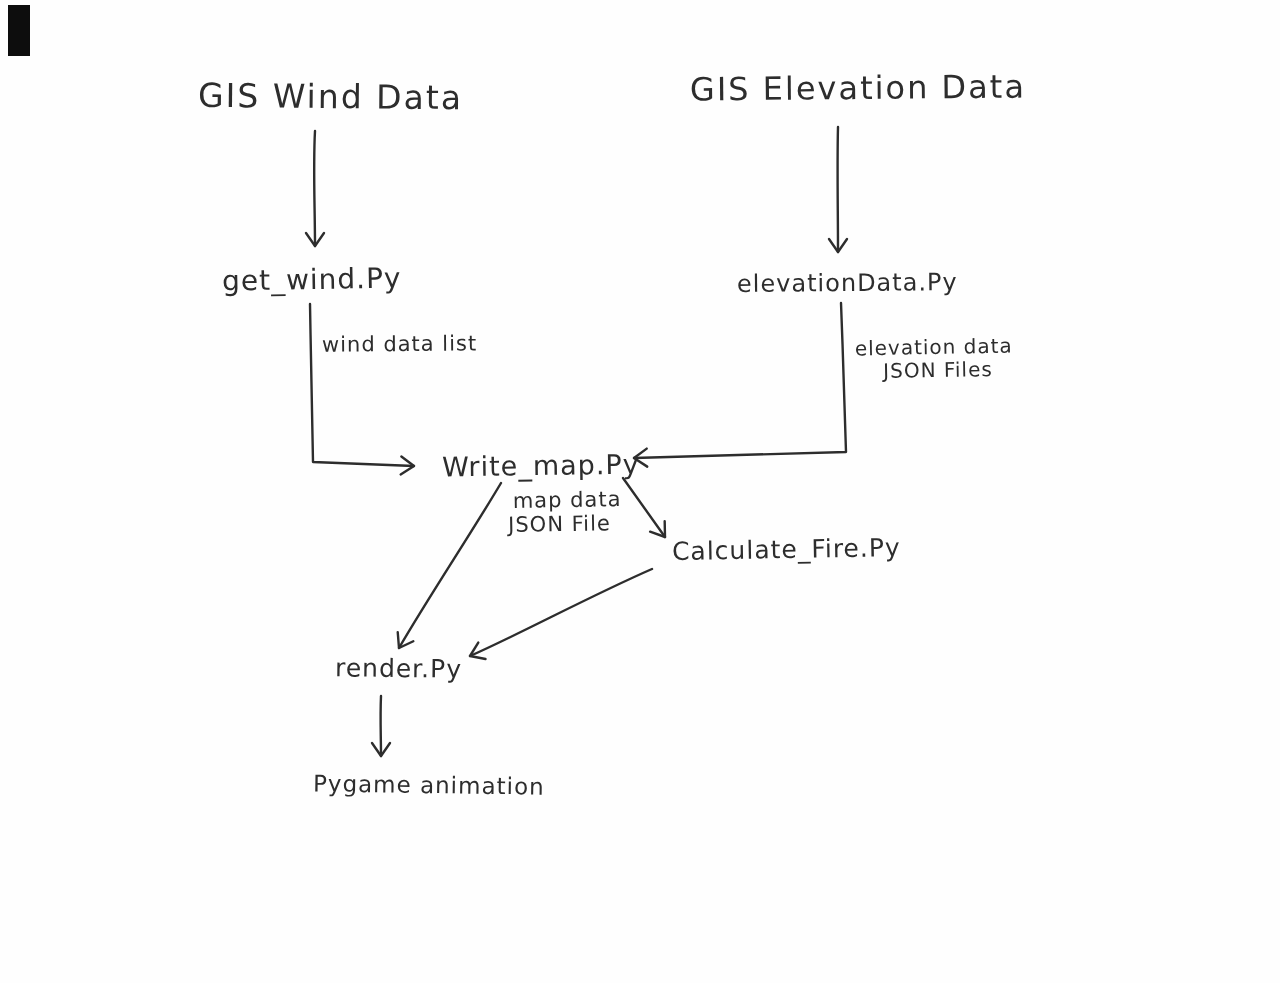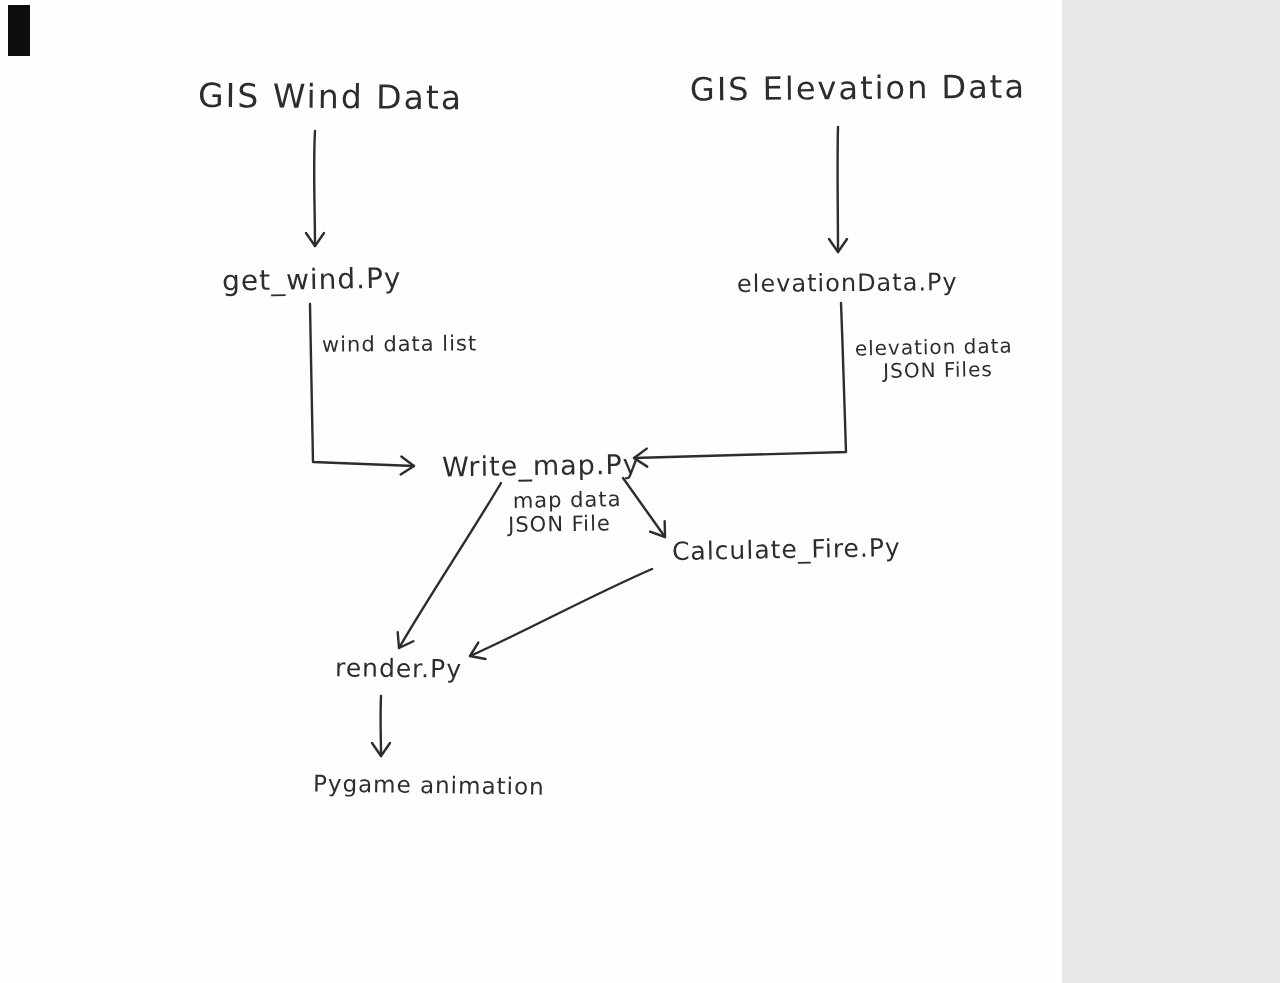--- a/index.html
+++ b/index.html
@@ -2,21 +2,21 @@
 <html><head>
 <meta charset="utf-8">
 <style>
   html, body {
     margin: 0;
     padding: 0;
     background: #e8e8e8;
   }
   #canvas {
     position: relative;
-    width: 1062px;
+    width: 1280px;
     height: 983px;
     background: #fefefe;
     overflow: hidden;
     font-family: "DejaVu Sans", sans-serif;
     color: #2d2d2d;
   }
   .label {
     position: absolute;
     white-space: nowrap;
     color: #2d2d2d;

